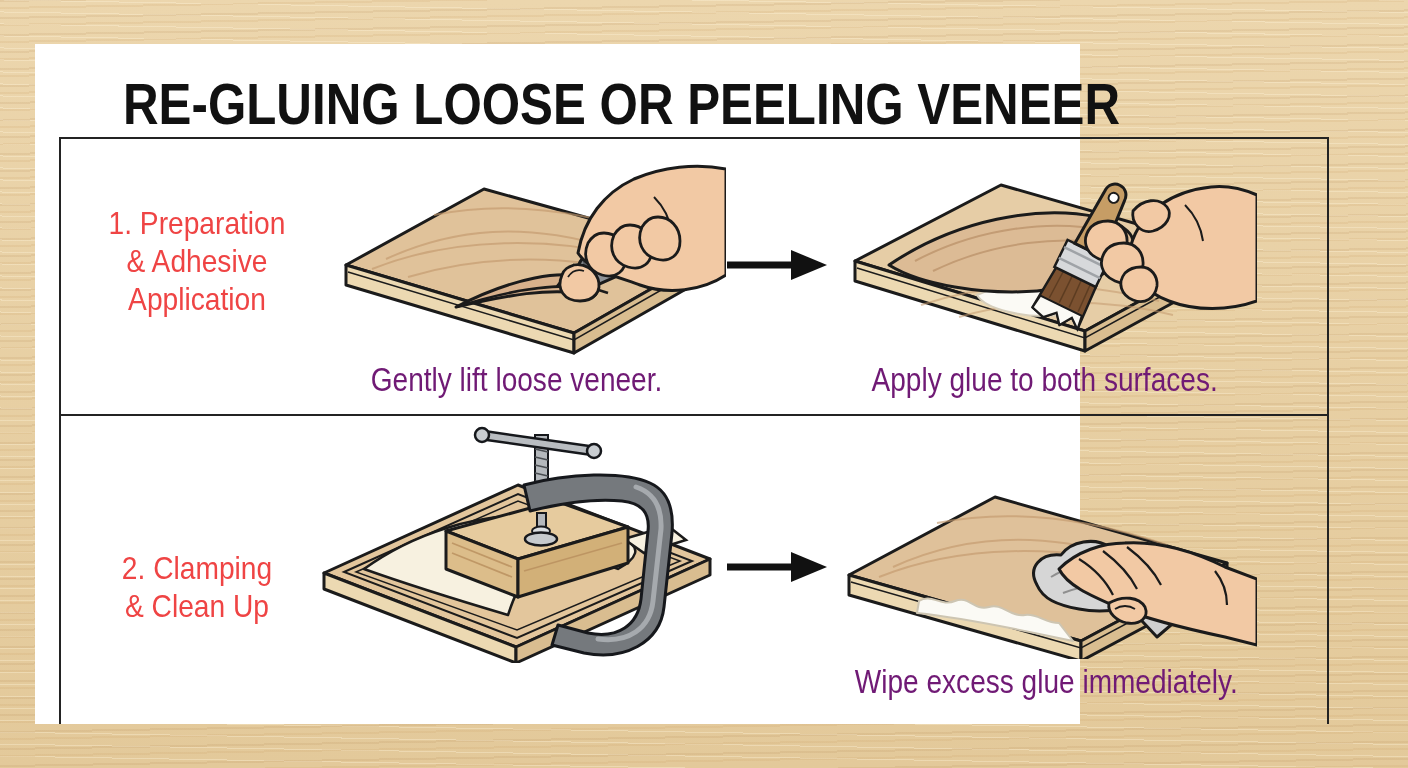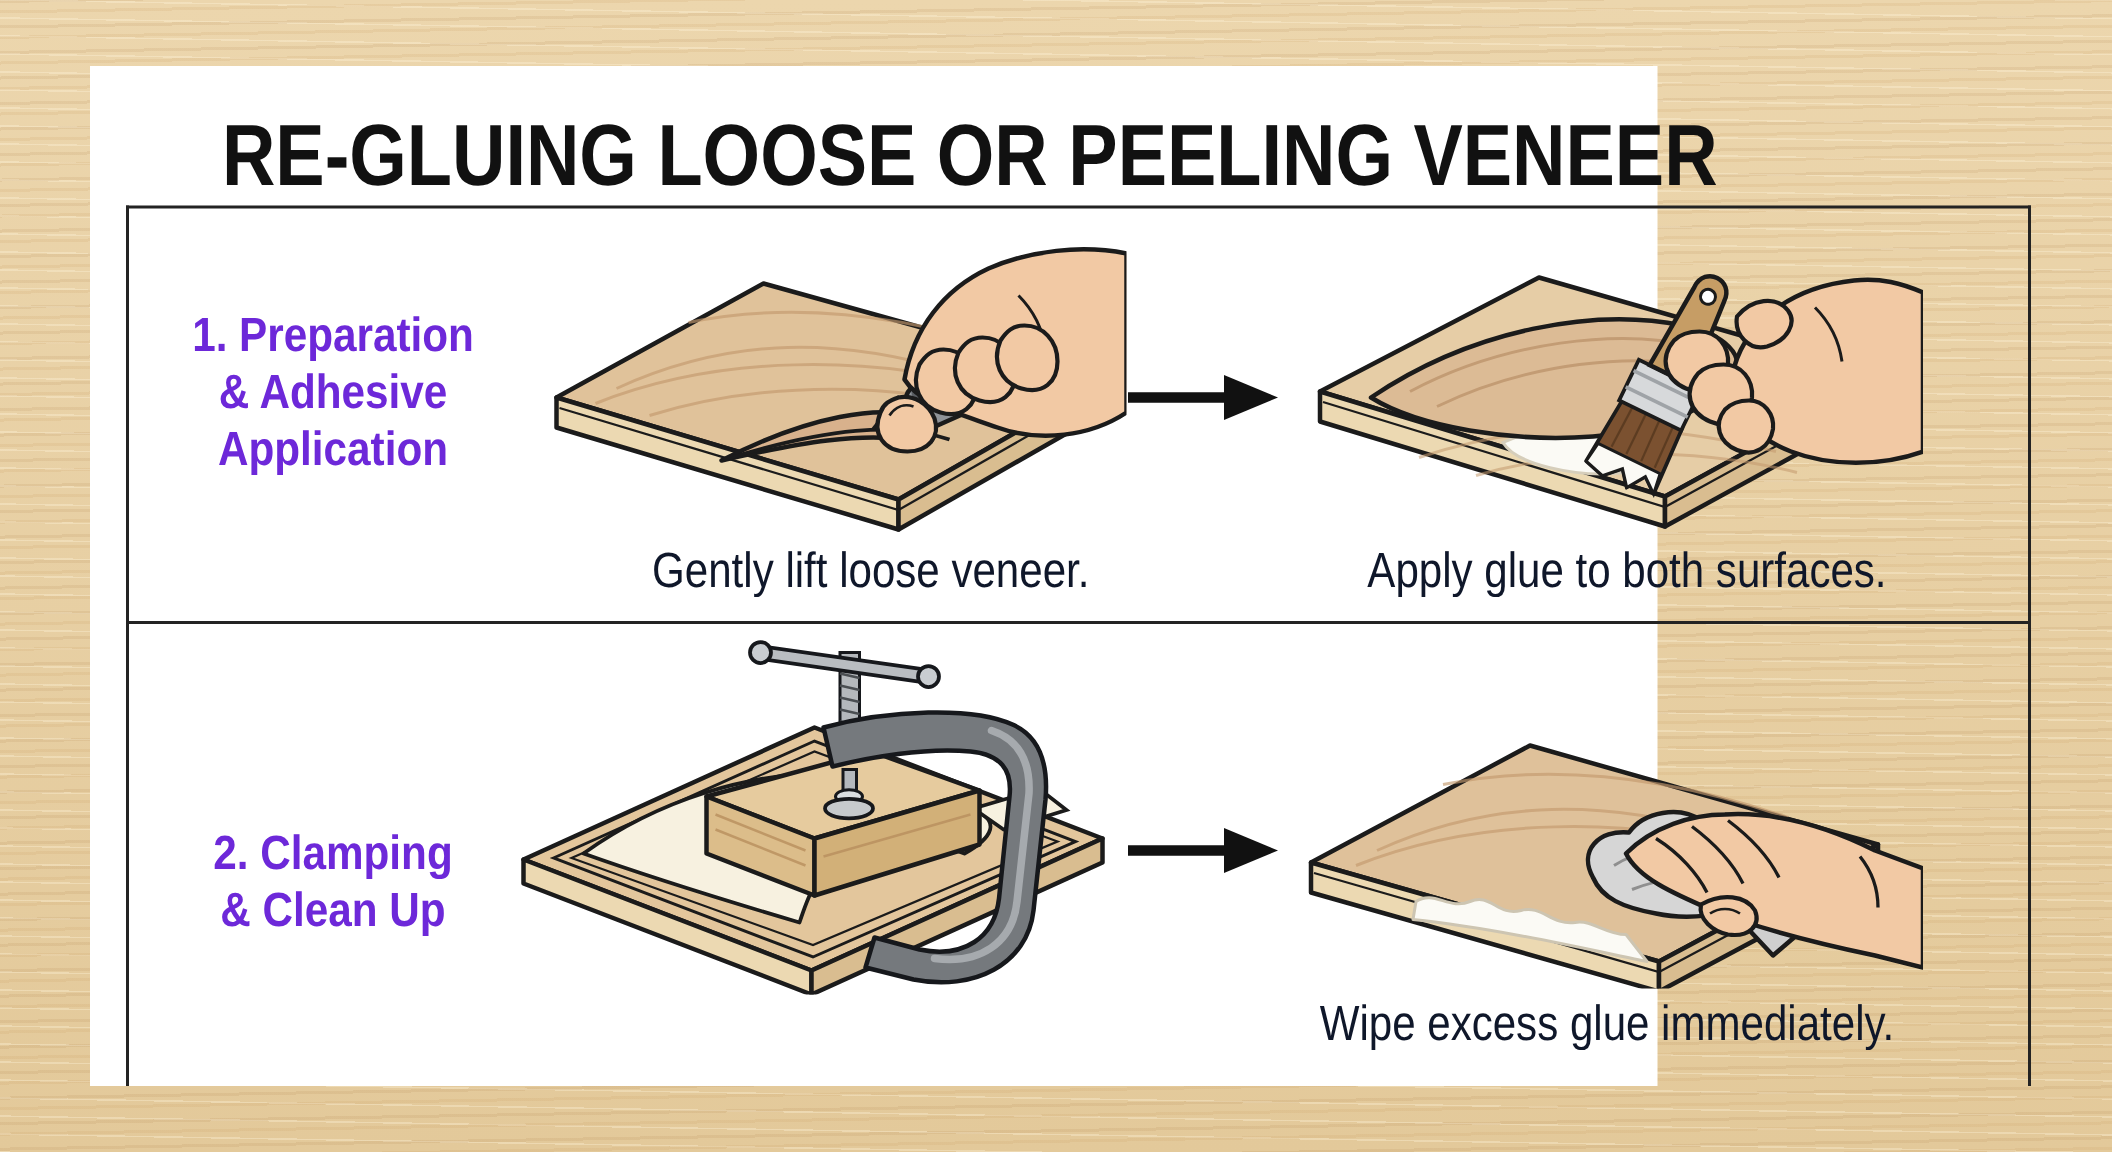--- a/index.html
+++ b/index.html
@@ -5,33 +5,33 @@
   html,body{margin:0;padding:0;}
   body{
     width:1408px;height:768px;position:relative;overflow:hidden;
     font-family:"Liberation Sans",sans-serif;
     background-color:#e9d2a8;
     background-image:
       repeating-linear-gradient(179deg, rgba(166,117,62,.12) 0 2px, rgba(0,0,0,0) 2px 7px, rgba(201,156,96,.16) 7px 9px, rgba(0,0,0,0) 9px 17px),
       repeating-linear-gradient(181deg, rgba(255,245,220,.35) 0 1px, rgba(0,0,0,0) 1px 12px),
       linear-gradient(180deg,#ecd6ad,#e3c99a);
   }
-  .card{position:absolute;left:60px;top:44px;width:1045px;height:680px;background:#ffffff;}
+  .card{position:absolute;left:35px;top:44px;width:1045px;height:680px;background:#ffffff;}
   .title-wrap{position:absolute;top:26px;left:0;width:100%;text-align:center;}
   .title-wrap span{display:inline-block;font-weight:bold;font-size:58px;color:#111;
     transform:scaleX(.85);transform-origin:center;white-space:nowrap;letter-spacing:0px;}
   .frame{position:absolute;left:24px;top:93px;width:1266px;height:585px;
     border:2px solid #232323;border-bottom:none;}
   .divider{position:absolute;left:-2px;top:275px;width:1270px;height:0;border-top:2px solid #232323;}
-  .step-label{position:absolute;width:256px;text-align:center;color:#6d28d9;font-weight:bold;}
+  .step-label{position:absolute;width:256px;text-align:center;color:#ef4444;font-weight:normal;}
   .step-label .line{display:block;font-size:32px;line-height:1.18;transform:scaleX(.88);
     transform-origin:center;white-space:nowrap;}
   #label-1{left:8px;top:66px;}
   #label-2{left:8px;top:386px;margin-top:25px;}
-  .caption{position:absolute;text-align:right;color:#0f172a;}
+  .caption{position:absolute;text-align:center;color:#701a75;}
   .caption span{display:inline-block;font-size:33px;transform:scaleX(.85);
     transform-origin:center;white-space:nowrap;}
   #cap-1{left:246px;width:420px;top:222px;}
   #cap-2{left:766px;width:436px;top:222px;}
   #cap-3{left:236px;width:452px;top:524px;}
   #cap-4{left:760px;width:446px;top:524px;}
   .illus{position:absolute;}
   #illus-1{left:255px;top:18px;}
   #illus-2{left:768px;top:10px;}
   #illus-3{left:245px;top:282px;}

